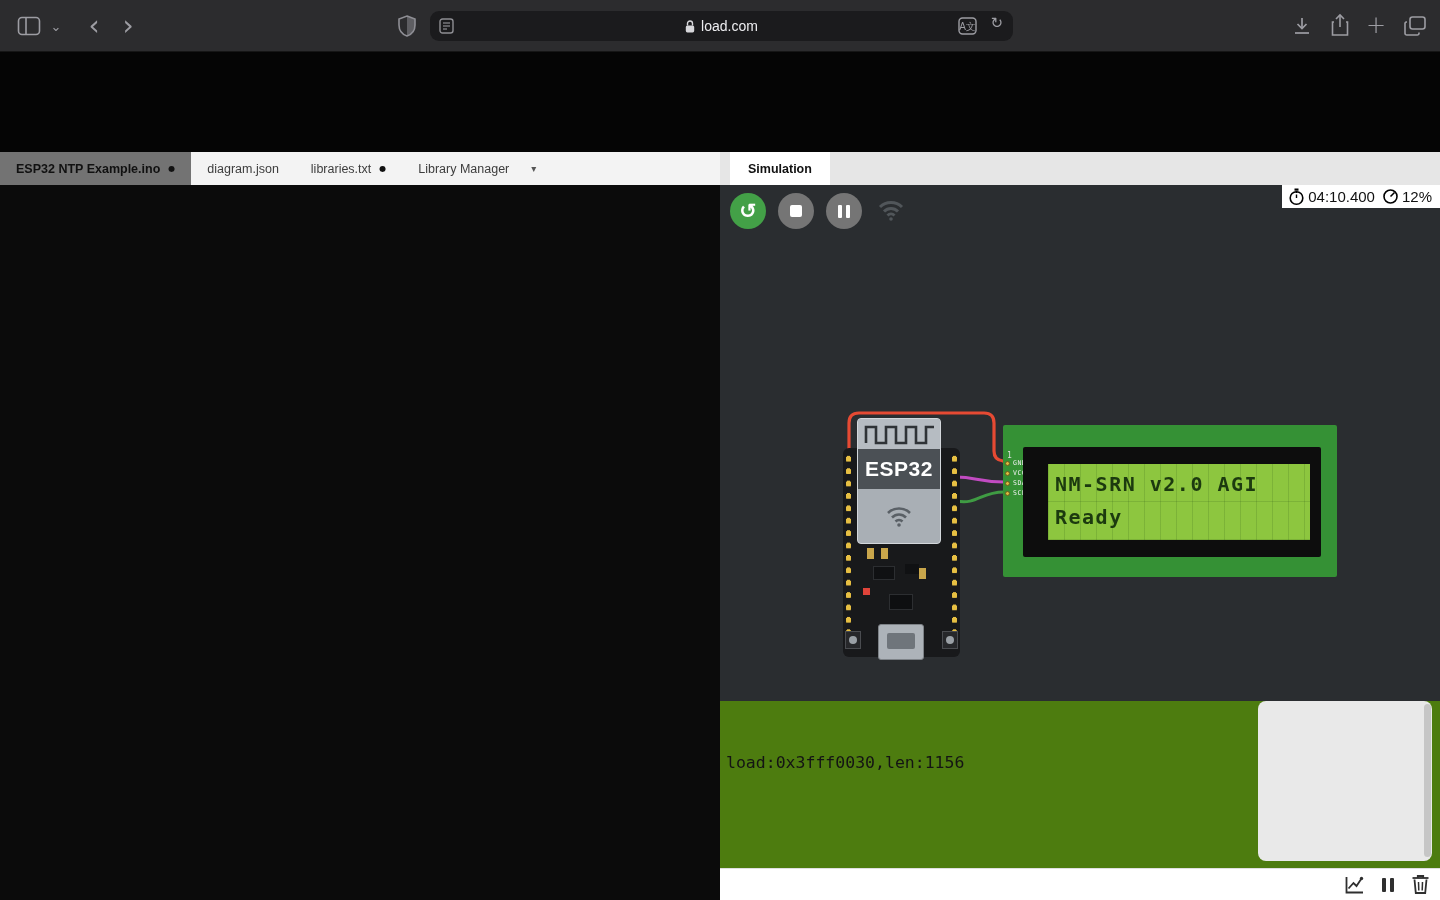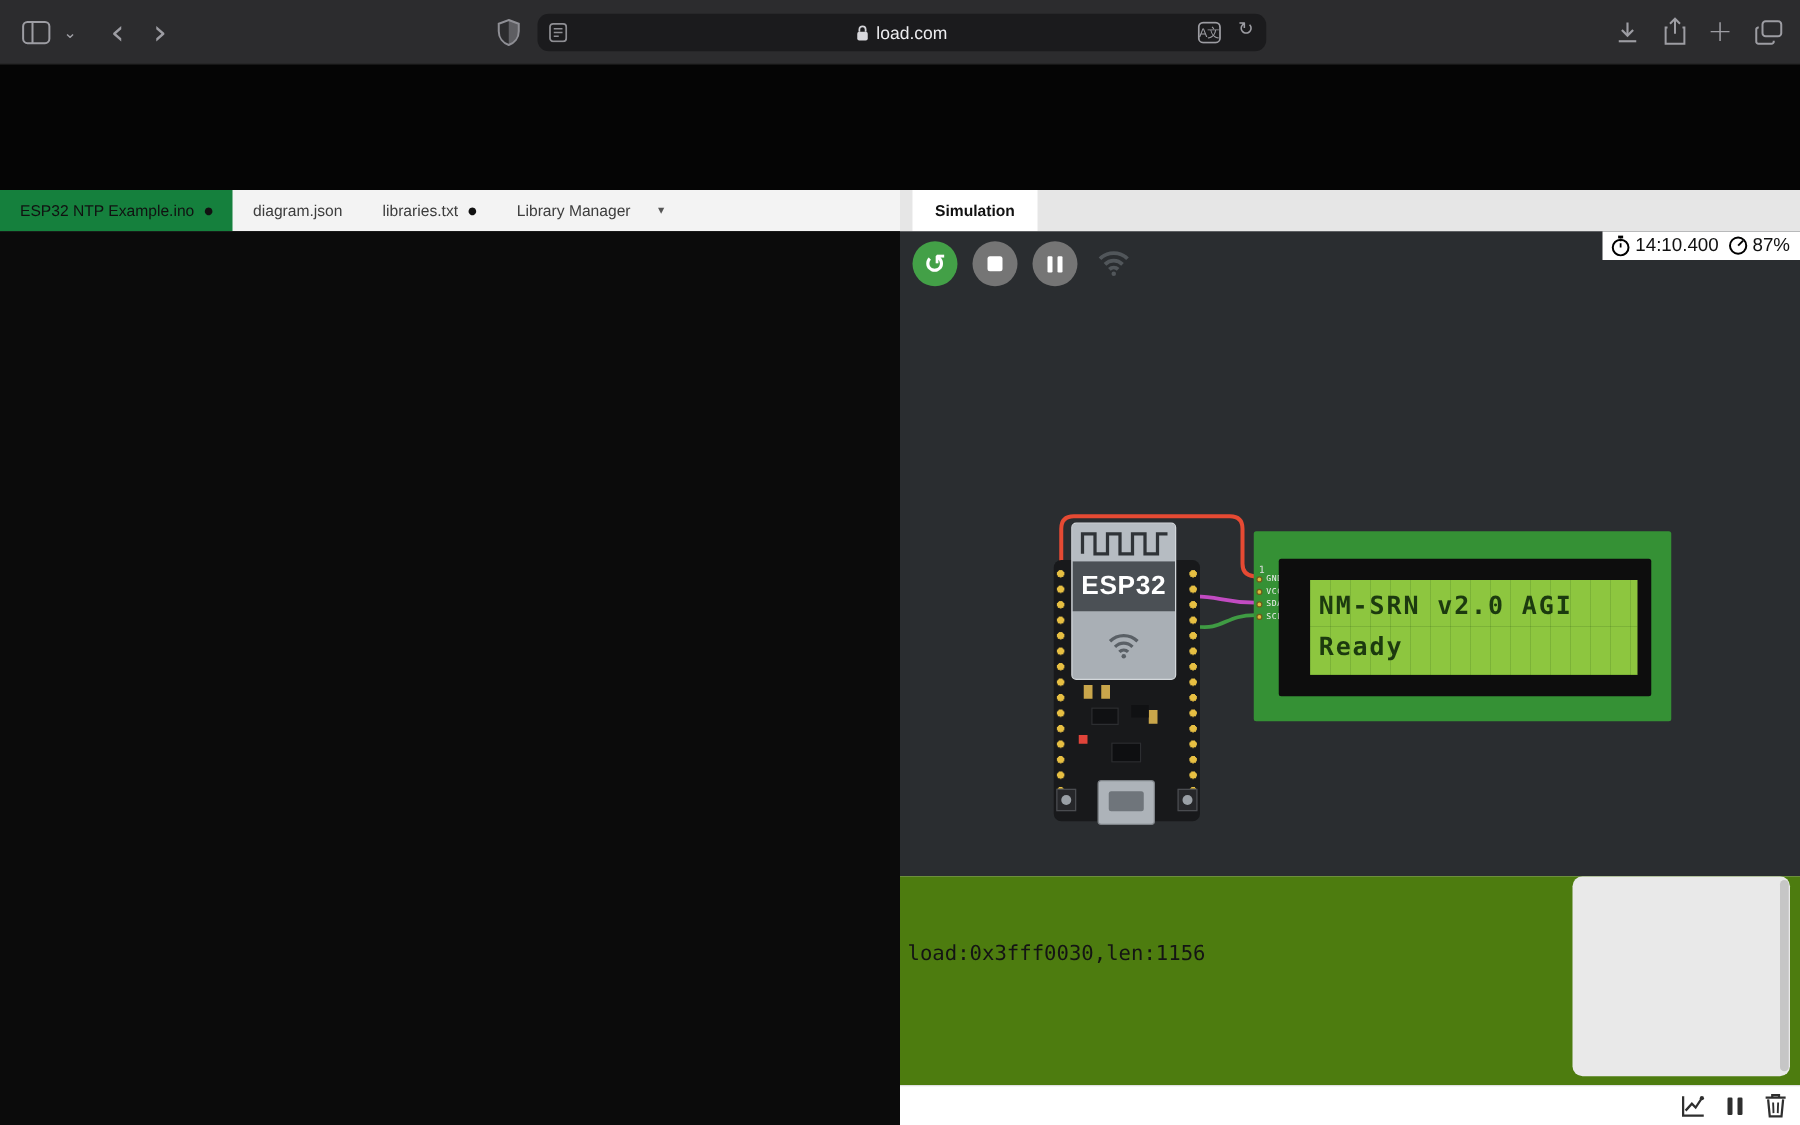--- a/index.html
+++ b/index.html
@@ -26,21 +26,21 @@
   .tabsov{left:1402px;top:14px;width:26px;height:24px}
 
   
   .site-header{position:absolute;top:52px;left:0;width:1440px;height:100px;background:#050505}
   .split{position:absolute;top:152px;left:0;width:1440px;height:748px;display:flex}
 
   
   .left-pane{width:720px;position:relative;background:#0c0c0c}
   .left-tabbar{height:33px;background:#f3f3f3;display:flex;align-items:stretch}
   .tab{display:flex;align-items:center;gap:8px;padding:0 16px;font-size:12.5px;color:#3d3d3d;white-space:nowrap;cursor:default}
-  .tab.active{background:#15803d;font-weight:normal;color:#111}
+  .tab.active{background:#737373;font-weight:bold;color:#111}
   .dot{font-size:8px;color:#111;line-height:1}
   .caret{font-size:10px;color:#555;margin-left:14px}
   .code-editor{position:absolute;top:33px;left:0;right:0;bottom:0;background:#0b0b0b}
 
   
   .right-pane{width:720px;position:relative;background:#fff}
   .sim-tabbar{height:33px;background:#e6e6e6;display:flex;align-items:stretch}
   .sim-tab{margin-left:10px;padding:0 18px;background:#fff;display:flex;align-items:center;font-size:12.5px;font-weight:bold;color:#111}
   .sim-canvas{position:absolute;top:33px;left:0;width:720px;height:516px;background:#2a2d30;overflow:hidden}
 
@@ -223,28 +223,28 @@
 
       <div class="perf">
         <span>
           <svg width="17" height="18" viewBox="0 0 17 18">
               <circle cx="8.5" cy="10" r="6.3" fill="none" stroke="#000" stroke-width="1.6"></circle>
               <rect x="6.5" y="0.5" width="4" height="2.2" fill="#000"></rect>
               <line x1="8.5" y1="3" x2="8.5" y2="5" stroke="#000" stroke-width="1.4"></line>
               <line x1="8.5" y1="10" x2="8.5" y2="6.5" stroke="#000" stroke-width="1.4"></line>
             </svg>
         </span>
-        <span>14:10.400</span>
+        <span>04:10.400</span>
         <span style="margin-left:4px">
           <svg width="17" height="17" viewBox="0 0 17 17">
               <circle cx="8.5" cy="8.5" r="6.5" fill="none" stroke="#000" stroke-width="1.6"></circle>
               <line x1="8.5" y1="8.5" x2="12.5" y2="4.5" stroke="#000" stroke-width="1.6"></line>
             </svg>
         </span>
-        <span>87%</span>
+        <span>12%</span>
       </div>
 
       <svg class="wires" width="720" height="516" viewBox="0 0 720 516">
         <path d="M129 268 L129 238 Q129 228 139 228 L264 228 Q274 228 274 238 L274 266 Q274 275 283 276 L285 277" fill="none" stroke="#e64a33" stroke-width="3.2" stroke-linecap="round"></path>
         <path d="M236 292 C256 292 258 297 284 297" fill="none" stroke="#c24bc2" stroke-width="3" stroke-linecap="round"></path>
         <path d="M236 316 C258 320 260 307 284 307" fill="none" stroke="#3f9b43" stroke-width="3" stroke-linecap="round"></path>
       </svg>
 
       <div class="board">
         <div class="pins l"></div>

